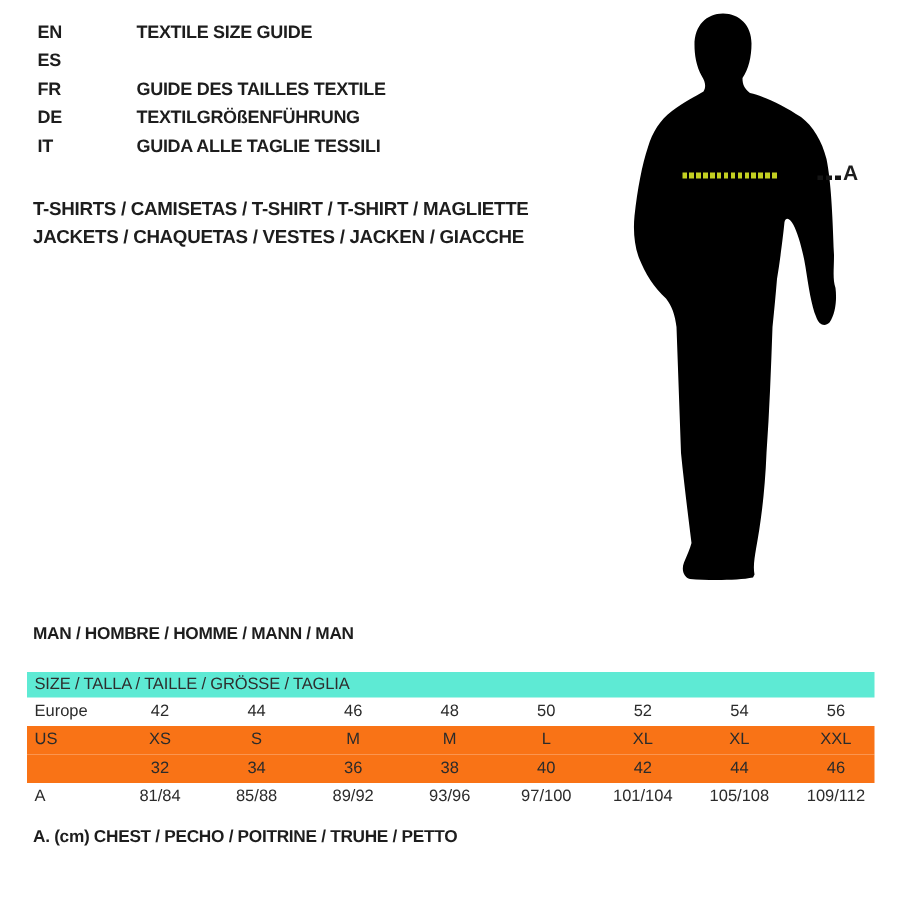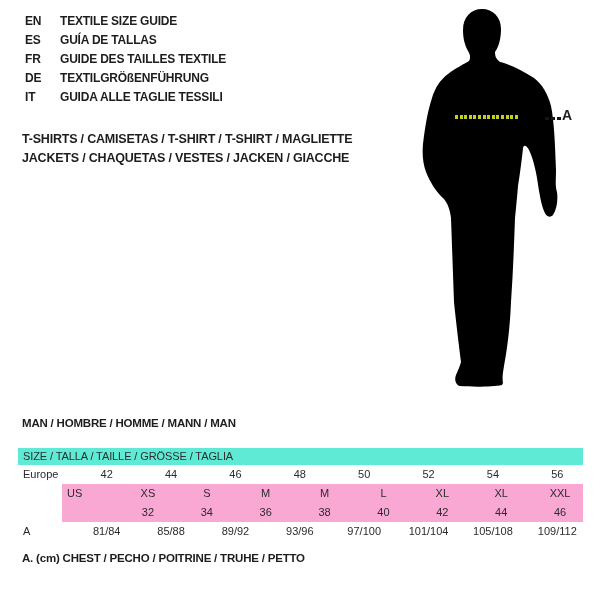--- a/index.html
+++ b/index.html
@@ -8,21 +8,21 @@
     position: relative;
     background: #ffffff;
     font-family: "Liberation Sans", sans-serif;
     color: #1d1d1d;
     overflow: hidden;
   }
   .abs { position: absolute; }
 
   
   .lang-block { left: 25px; top: 12px; }
-  .lang-row { display: flex; height: 19px; line-height: 19px; }
+  .lang-row { display: flex; height: 19px; line-height: 19px; gap: 31px; }
   .lang-code {
     width: 35px; font-weight: bold; font-size: 12px; letter-spacing: -0.2px;
   }
   .lang-text { font-weight: bold; font-size: 12px; letter-spacing: -0.2px; }
 
   
   .garment-block { left: 22px; top: 98px; margin-top: 32px; }
   .garment-line {
     height: 19px; line-height: 19px; font-weight: bold; font-size: 12.5px;
     letter-spacing: -0.2px;
@@ -48,41 +48,40 @@
     letter-spacing: -0.2px; height: 19px; line-height: 19px;
   }
 
   
   .size-table { left: 18px; top: 448px; width: 565px; font-size: 11px; }
   .table-header {
     height: 17px; line-height: 17px; background: #5eead4; color: #2e2e2e;
     padding-left: 5px; letter-spacing: -0.1px;
   }
   .table-row { display: flex; height: 19px; line-height: 19px; color: #2b2b2b; gap: 13px; }
-  .table-row.band { background: #f9a8d4; margin-left: 44px; }
+  .table-row.band { background: #f97316; }
   .row-label { width: 50px; padding-left: 5px; text-align: left; }
   .row-cell { flex: 1; text-align: center; }
 
   
   .footnote {
     left: 22px; top: 549px; font-weight: bold; font-size: 11.5px;
     letter-spacing: -0.2px; height: 19px; line-height: 19px;
   }
 </style>
 </head>
 <body>
 
 <div class="abs lang-block">
   <div class="lang-row">
     <span class="lang-code">EN</span>
     <span class="lang-text">TEXTILE SIZE GUIDE</span>
   </div>
   <div class="lang-row">
     <span class="lang-code">ES</span>
-    <span class="lang-text">GUÍA DE TALLAS</span>
   </div>
   <div class="lang-row">
     <span class="lang-code">FR</span>
     <span class="lang-text">GUIDE DES TAILLES TEXTILE</span>
   </div>
   <div class="lang-row">
     <span class="lang-code">DE</span>
     <span class="lang-text">TEXTILGRÖßENFÜHRUNG</span>
   </div>
   <div class="lang-row">

